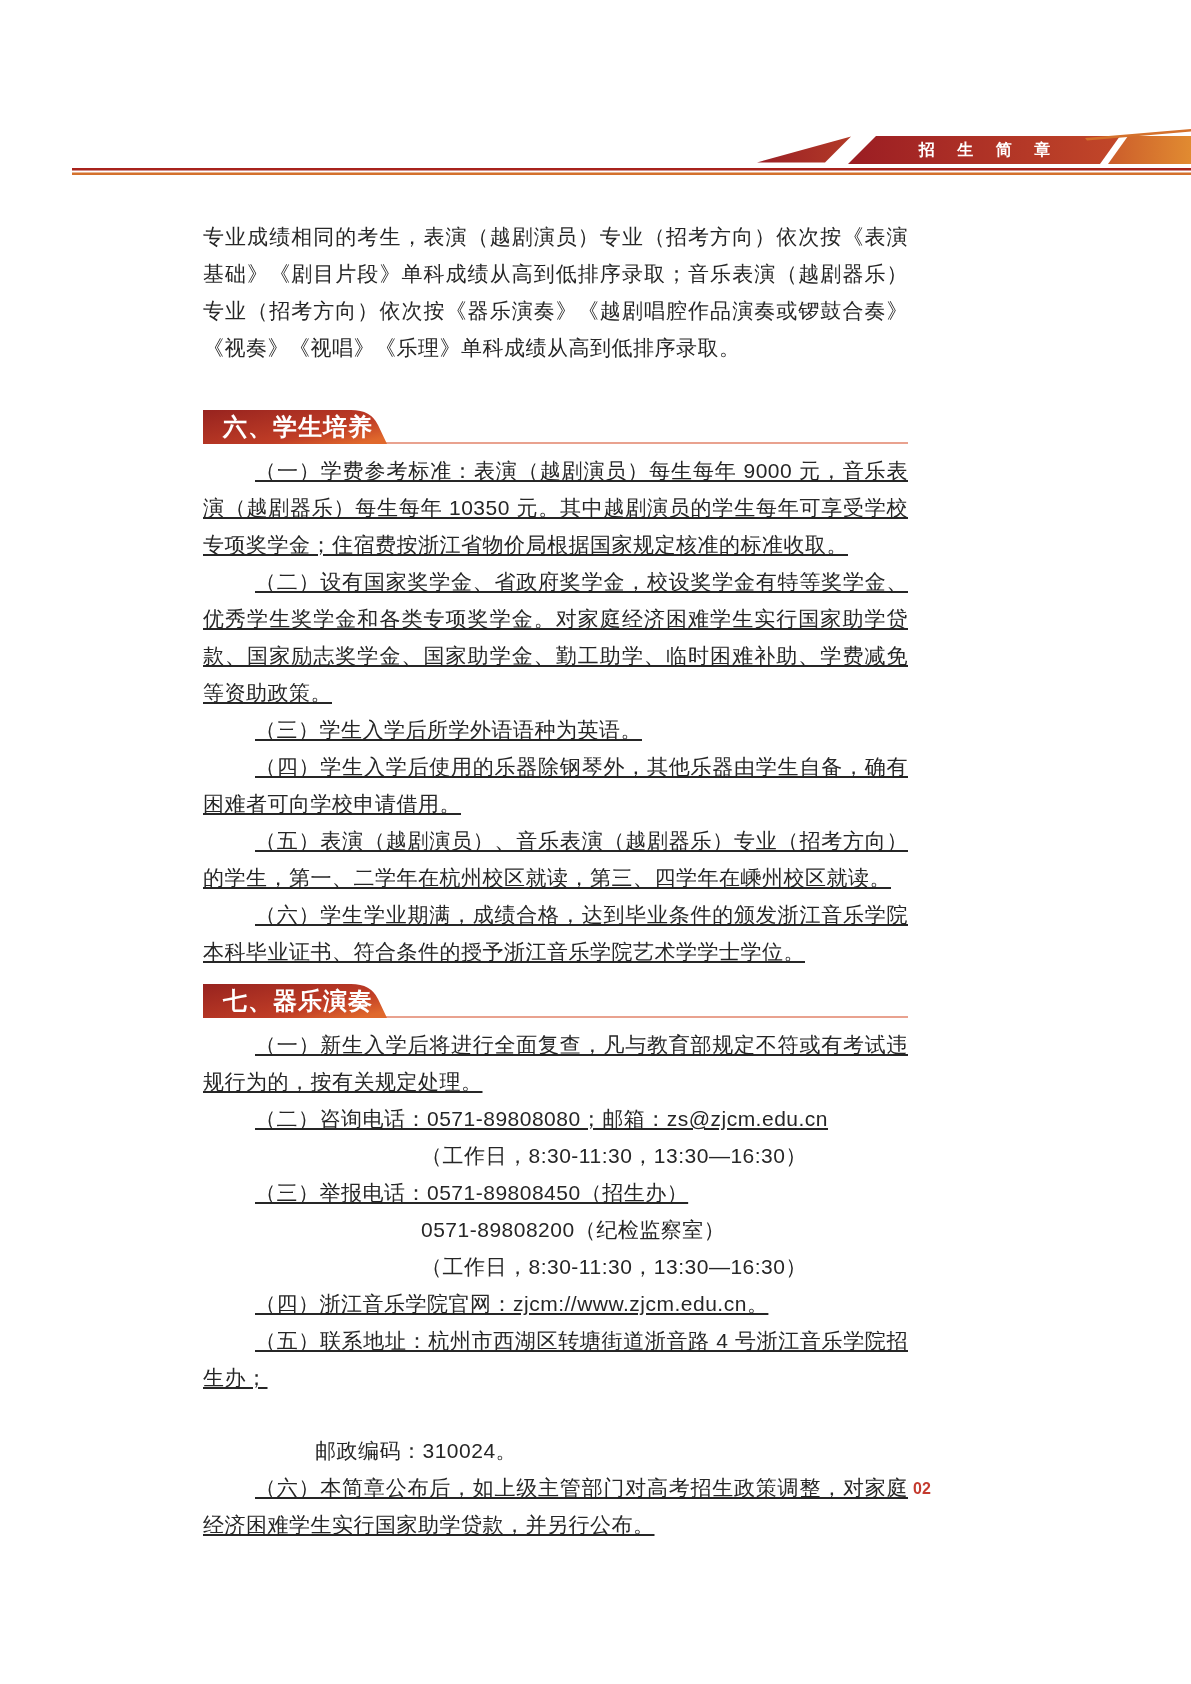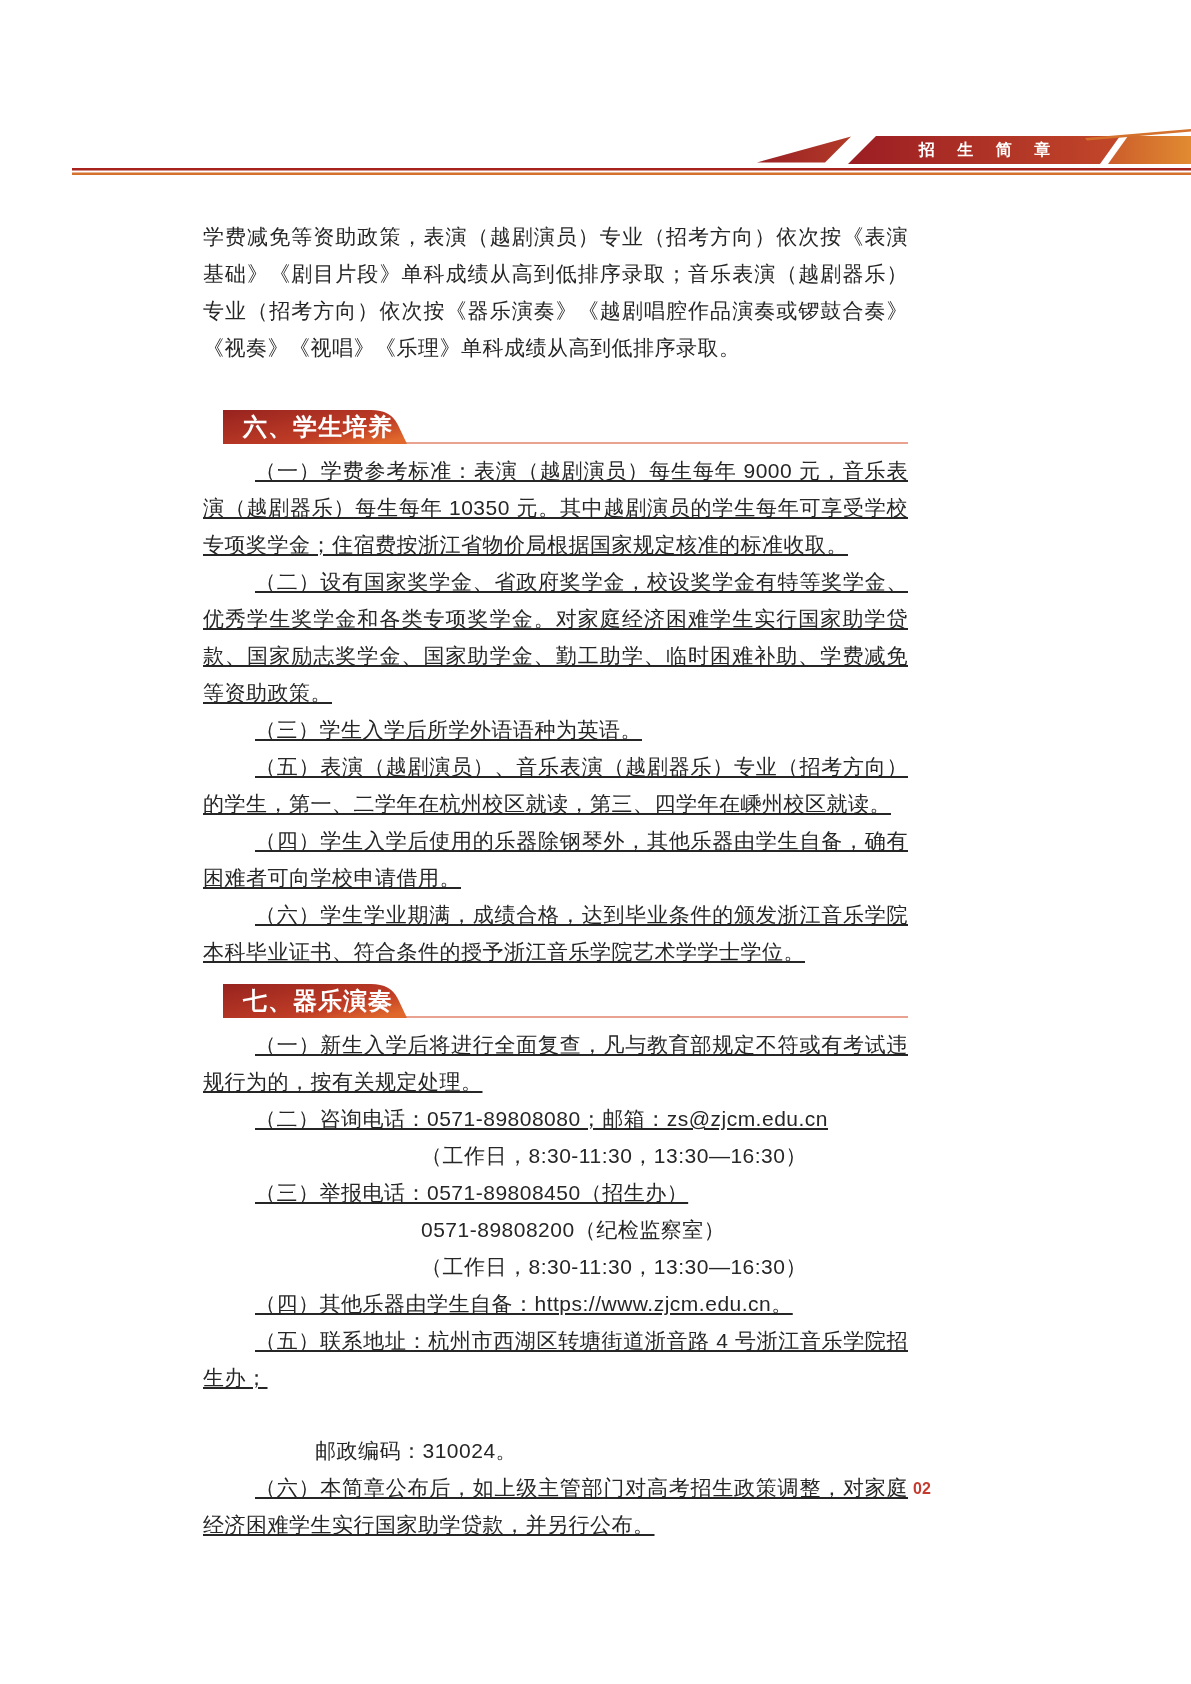--- a/index.html
+++ b/index.html
@@ -27,21 +27,21 @@
   .body-p{
     margin:0;padding:0;
     font-size:21px;line-height:37px;
     text-align:justify;
     letter-spacing:0.5px;
   }
   .p-para{text-indent:52px;text-decoration:underline;}
   .p-deep{margin-left:218px;text-indent:0;}
   .p-mid{margin-left:112px;text-indent:0;margin-top:36px;}
   
-  .badge-row{position:relative;height:34px;margin-top:44px;margin-left:20px;}
+  .badge-row{position:relative;height:34px;margin-top:44px;}
   .badge-row.second{margin-top:14px;}
   .badge-underline{
     position:absolute;left:0;right:0;bottom:0;height:2.5px;
     background:#e9a28f;
   }
   .section-badge{
     position:absolute;left:0;top:0;width:192px;height:34px;z-index:1;
   }
   .section-badge svg{position:absolute;left:0;top:0;}
   .section-badge .badge-label{
@@ -85,21 +85,21 @@
 
     <polygon points="1085,138 1191,129 1191,131.5 1087,140.5" fill="#d4712c"></polygon>
 
     <rect x="72" y="168" width="1119" height="2.5" fill="#a8231c"></rect>
     <rect x="72" y="172.5" width="1119" height="2.5" fill="#d4712c"></rect>
   </svg>
   <div class="banner-title">招 生 简 章</div>
 
   <div class="content">
 
-    <p class="body-p">学费减免等资助政策，表演（越剧演员）专业（招考方向）依次按《表演基础》《剧目片段》单科成绩从高到低排序录取；音乐表演（越剧器乐）专业（招考方向）依次按《器乐演奏》《越剧唱腔作品演奏或锣鼓合奏》《视奏》《视唱》《乐理》单科成绩从高到低排序录取。</p>
+    <p class="body-p">专业成绩相同的考生，表演（越剧演员）专业（招考方向）依次按《表演基础》《剧目片段》单科成绩从高到低排序录取；音乐表演（越剧器乐）专业（招考方向）依次按《器乐演奏》《越剧唱腔作品演奏或锣鼓合奏》《视奏》《视唱》《乐理》单科成绩从高到低排序录取。</p>
 
     <div class="badge-row">
       <div class="badge-underline"></div>
       <div class="section-badge">
         <svg width="192" height="34" viewBox="0 0 192 34">
           <defs>
             <linearGradient id="g-badge1" x1="0" y1="0" x2="1" y2="0.8">
               <stop offset="0" stop-color="#97231f"></stop>
               <stop offset="0.7" stop-color="#c03d26"></stop>
               <stop offset="1" stop-color="#e0682c"></stop>
@@ -108,22 +108,22 @@
           <path d="M0,0 L148,0 Q168,0 175,15 L184,34 L0,34 Z" fill="url(#g-badge1)"></path>
         </svg>
         <span class="badge-label">六、学生培养</span>
       </div>
     </div>
 
     <div class="sec-body">
       <p class="body-p p-para">（一）学费参考标准：表演（越剧演员）每生每年 9000 元，音乐表演（越剧器乐）每生每年 10350 元。其中越剧演员的学生每年可享受学校专项奖学金；住宿费按浙江省物价局根据国家规定核准的标准收取。</p>
       <p class="body-p p-para">（二）设有国家奖学金、省政府奖学金，校设奖学金有特等奖学金、优秀学生奖学金和各类专项奖学金。对家庭经济困难学生实行国家助学贷款、国家励志奖学金、国家助学金、勤工助学、临时困难补助、学费减免等资助政策。</p>
       <p class="body-p p-para">（三）学生入学后所学外语语种为英语。</p>
+      <p class="body-p p-para">（四）学生入学后使用的乐器除钢琴外，其他乐器由学生自备，确有困难者可向学校申请借用。</p>
       <p class="body-p p-para">（五）表演（越剧演员）、音乐表演（越剧器乐）专业（招考方向）的学生，第一、二学年在杭州校区就读，第三、四学年在嵊州校区就读。</p>
-      <p class="body-p p-para">（四）学生入学后使用的乐器除钢琴外，其他乐器由学生自备，确有困难者可向学校申请借用。</p>
       <p class="body-p p-para">（六）学生学业期满，成绩合格，达到毕业条件的颁发浙江音乐学院本科毕业证书、符合条件的授予浙江音乐学院艺术学学士学位。</p>
     </div>
 
     <div class="badge-row second">
       <div class="badge-underline"></div>
       <div class="section-badge">
         <svg width="192" height="34" viewBox="0 0 192 34">
           <defs>
             <linearGradient id="g-badge2" x1="0" y1="0" x2="1" y2="0.8">
               <stop offset="0" stop-color="#97231f"></stop>
@@ -137,21 +137,21 @@
       </div>
     </div>
 
     <div class="sec-body">
       <p class="body-p p-para">（一）新生入学后将进行全面复查，凡与教育部规定不符或有考试违规行为的，按有关规定处理。</p>
       <p class="body-p p-para">（二）咨询电话：0571-89808080；邮箱：zs@zjcm.edu.cn</p>
       <p class="body-p p-deep">（工作日，8:30-11:30，13:30—16:30）</p>
       <p class="body-p p-para">（三）举报电话：0571-89808450（招生办）</p>
       <p class="body-p p-deep">0571-89808200（纪检监察室）</p>
       <p class="body-p p-deep">（工作日，8:30-11:30，13:30—16:30）</p>
-      <p class="body-p p-para">（四）其他乐器由学生自备：https://www.zjcm.edu.cn。</p>
+      <p class="body-p p-para">（四）浙江音乐学院官网：zjcm://www.zjcm.edu.cn。</p>
       <p class="body-p p-para">（五）联系地址：杭州市西湖区转塘街道浙音路 4 号浙江音乐学院招生办；</p>
       <p class="body-p p-mid">邮政编码：310024。</p>
       <p class="body-p p-para">（六）本简章公布后，如上级主管部门对高考招生政策调整，对家庭经济困难学生实行国家助学贷款，并另行公布。</p>
     </div>
 
   </div>
 
   <div class="page-number">02</div>
 
 </div>

